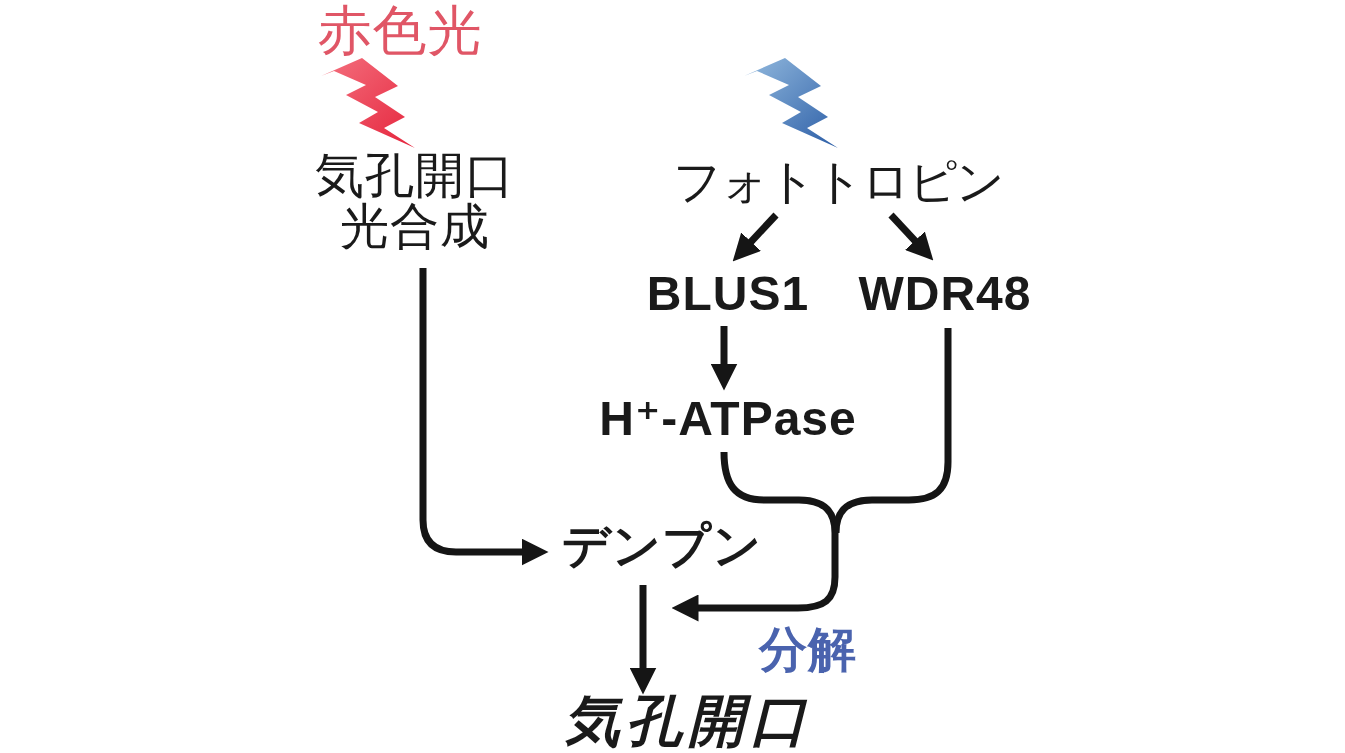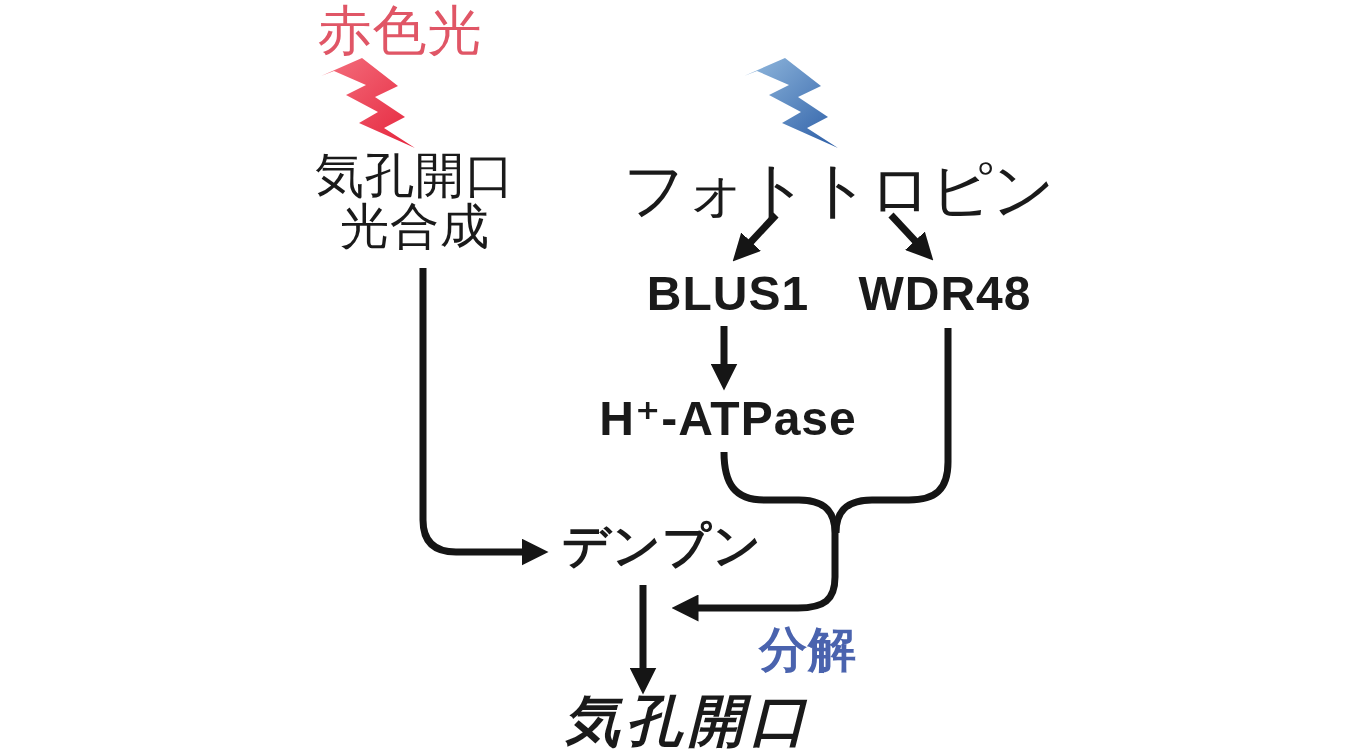--- a/index.html
+++ b/index.html
@@ -19,21 +19,21 @@
     line-height: 1.05;
     color: #1a1a1a;
     text-align: center;
     letter-spacing: 1px;
   }
   .red  { color: var(--red, #e05666); }
   .blue { color: var(--blue, #4a63ae); }
   .fs54 { font-size: 54px; }
   .fs50 { font-size: 48px; font-weight: bold; }
   .fs49 { font-size: 49px; }
-  .fs46 { font-size: 62px; letter-spacing: -2px; }
+  .fs46 { font-size: 48px; letter-spacing: -2px; }
   .fs56b { font-size: 56px; font-weight: bold; letter-spacing: 6px; }
   .wire {
     fill: none;
     stroke: var(--line, #111);
     stroke-width: 7;
     stroke-linecap: butt;
   }
 </style>
 </head>
 <body>

